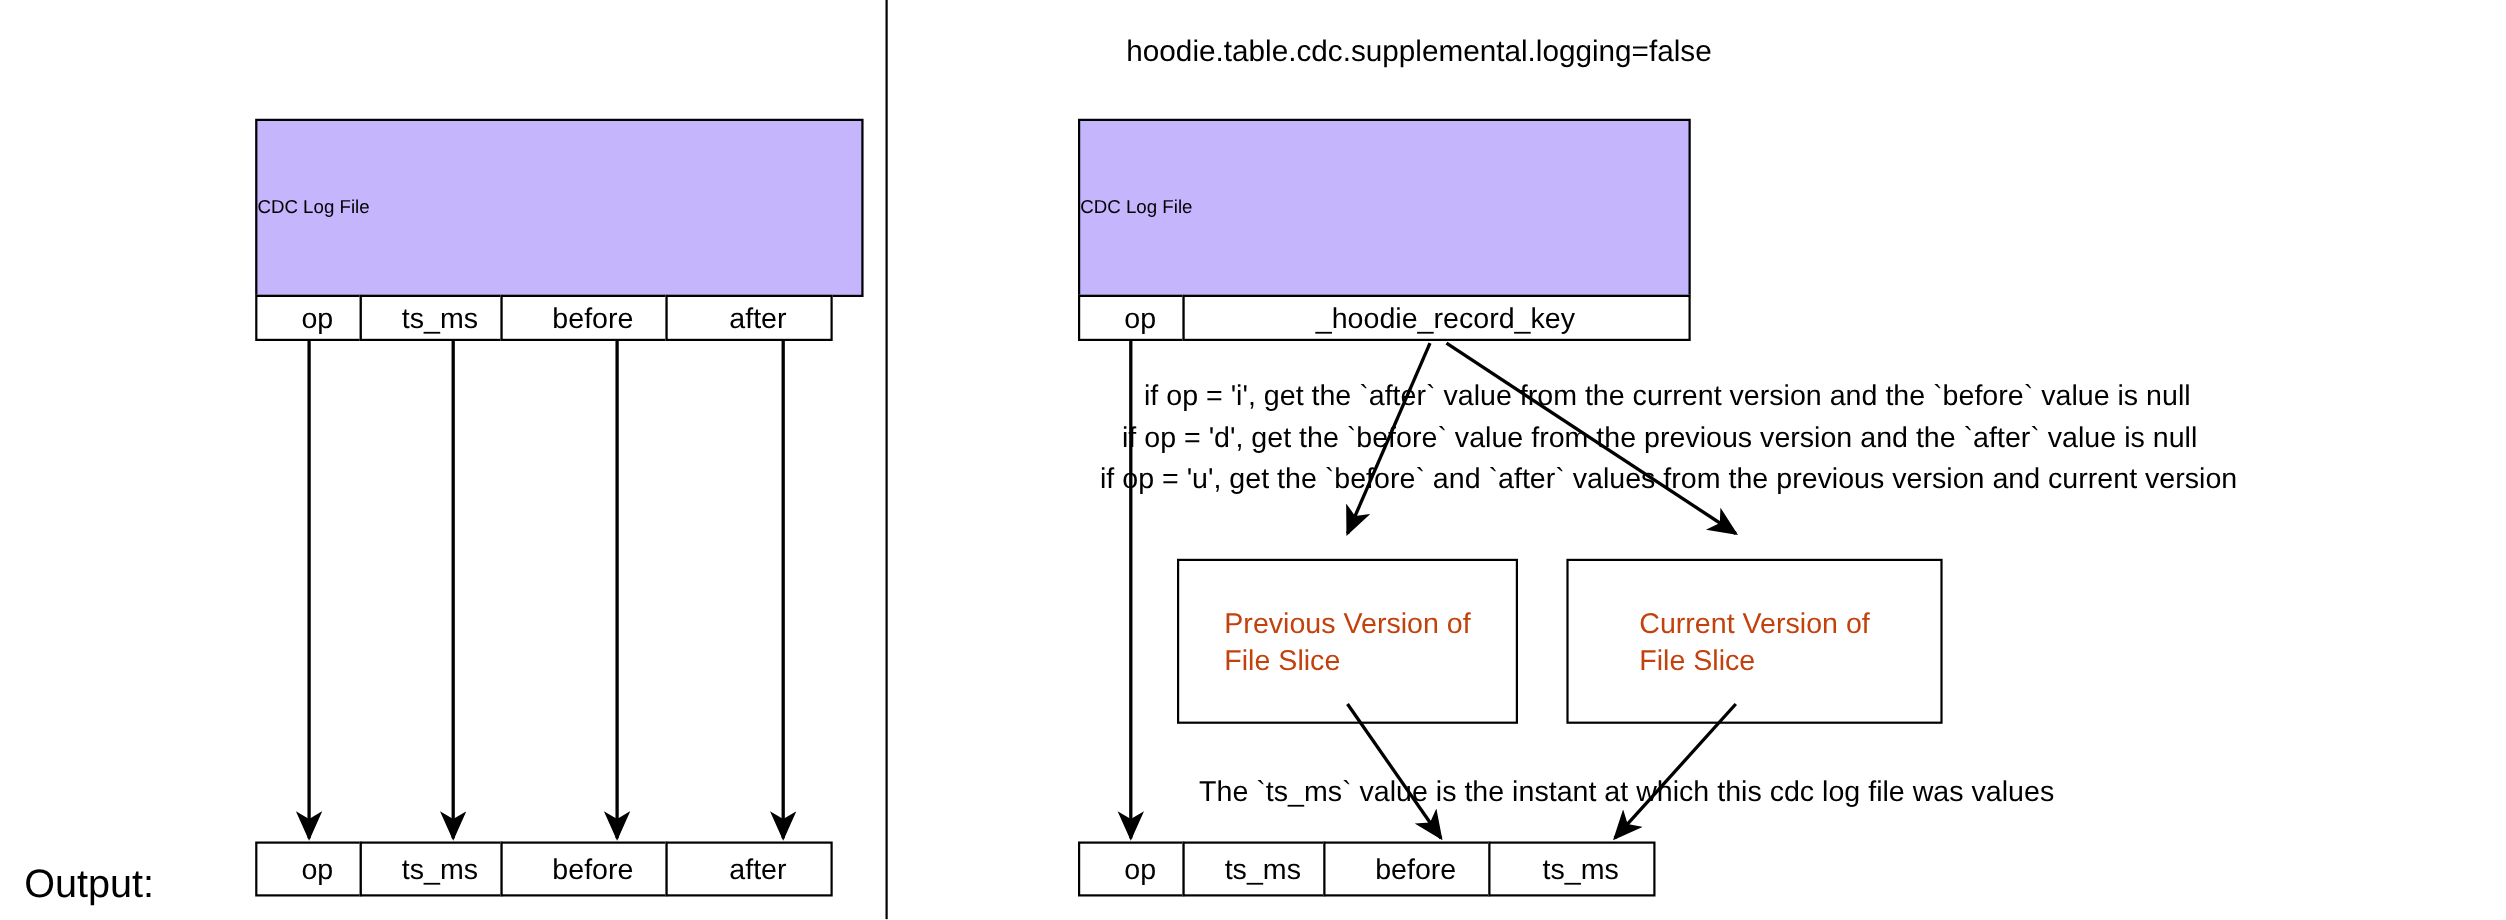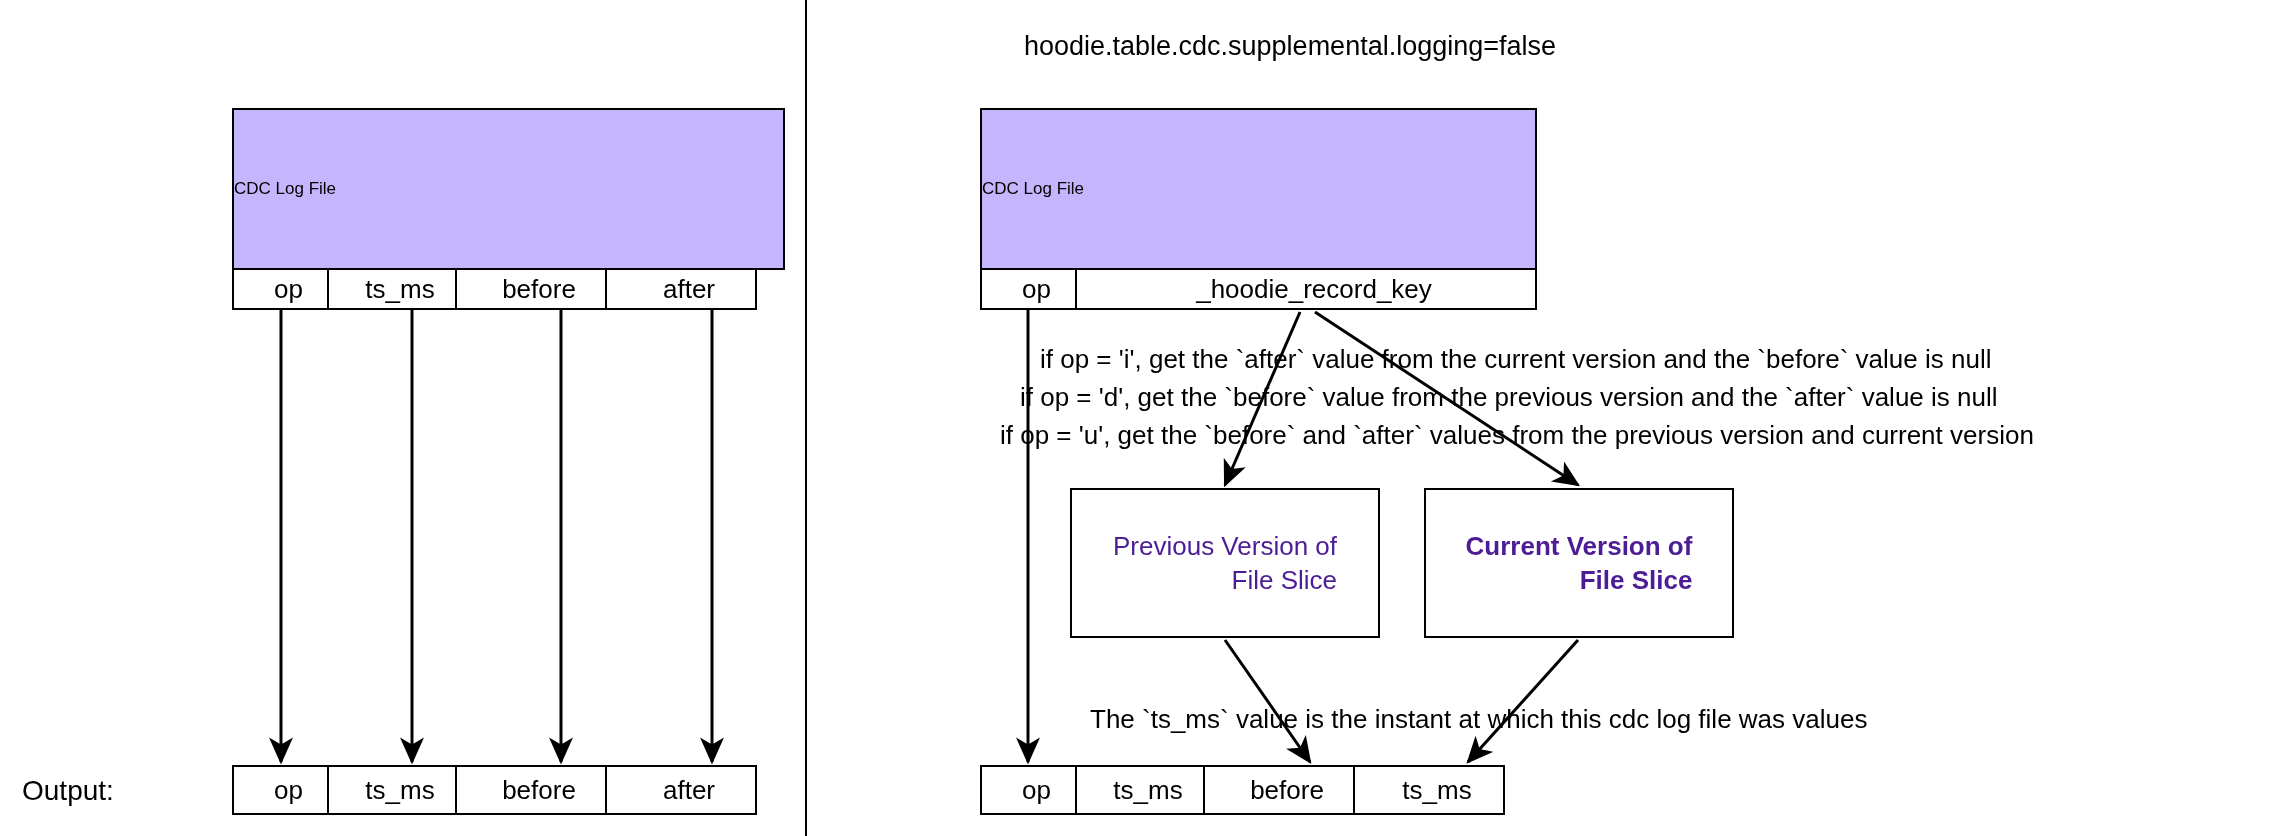--- a/index.html
+++ b/index.html
@@ -29,46 +29,48 @@
     text-align: center;
   }
   .note-line {
     font-size: 26px;
     line-height: 38px;
     white-space: nowrap;
     text-align: center;
     color: #000;
   }
   .output-label {
-    font-size: 28px;
+    font-size: 36px;
     line-height: 32px;
     white-space: nowrap;
     color: #000;
+    margin-top: 12px;
   }
   .box-title {
     box-sizing: border-box;
     border: 2px solid #000;
     background: #c4b5fd;
     display: flex;
     align-items: center;
     justify-content: flex-start;
     font-size: 17px;
     color: #000;
   }
   .slice-box {
     box-sizing: border-box;
     border: 2px solid #000;
     background: #ffffff;
     display: flex;
     align-items: center;
     justify-content: center;
-    text-align: right;
+    text-align: left;
     font-size: 26px;
     line-height: 34px;
-    color: #4c1d95;
+    color: #c2410c;
+    margin-top: 20px;
   }
   .cell {
     box-sizing: border-box;
     border: 2px solid #000;
     background: #ffffff;
     display: flex;
     align-items: center;
     justify-content: center;
     font-size: 26px;
     color: #000;
@@ -157,21 +159,21 @@
   <div class="abs note-line" style="left:1020px; top:378px; width:1240px; text-align:left;">if op = 'd', get the `before` value from the previous version  and the `after` value is null</div>
   <div class="abs note-line" style="left:1000px; top:416px; width:1270px; text-align:left;">if op = 'u', get the `before` and `after` values from the previous version and current version</div>
 
   <div class="abs slice-box" style="left:1070px; top:488px; width:310px; height:150px;">
     <div>
       <div>Previous Version of</div>
       <div>File Slice</div>
     </div>
   </div>
 
-  <div class="abs slice-box" style="left:1424px; top:488px; width:310px; height:150px;font-weight:bold;">
+  <div class="abs slice-box" style="left:1424px; top:488px; width:342px; height:150px;">
     <div>
       <div>Current Version of</div>
       <div>File Slice</div>
     </div>
   </div>
 
   <div class="abs note-line" style="left:1090px; top:700px; width:950px; text-align:left;">The `ts_ms` value is the instant at which this cdc log file was values</div>
 
   <div class="abs row" style="left:980px; top:765px;">
     <div class="cell" style="width:97px;height:50px;">

